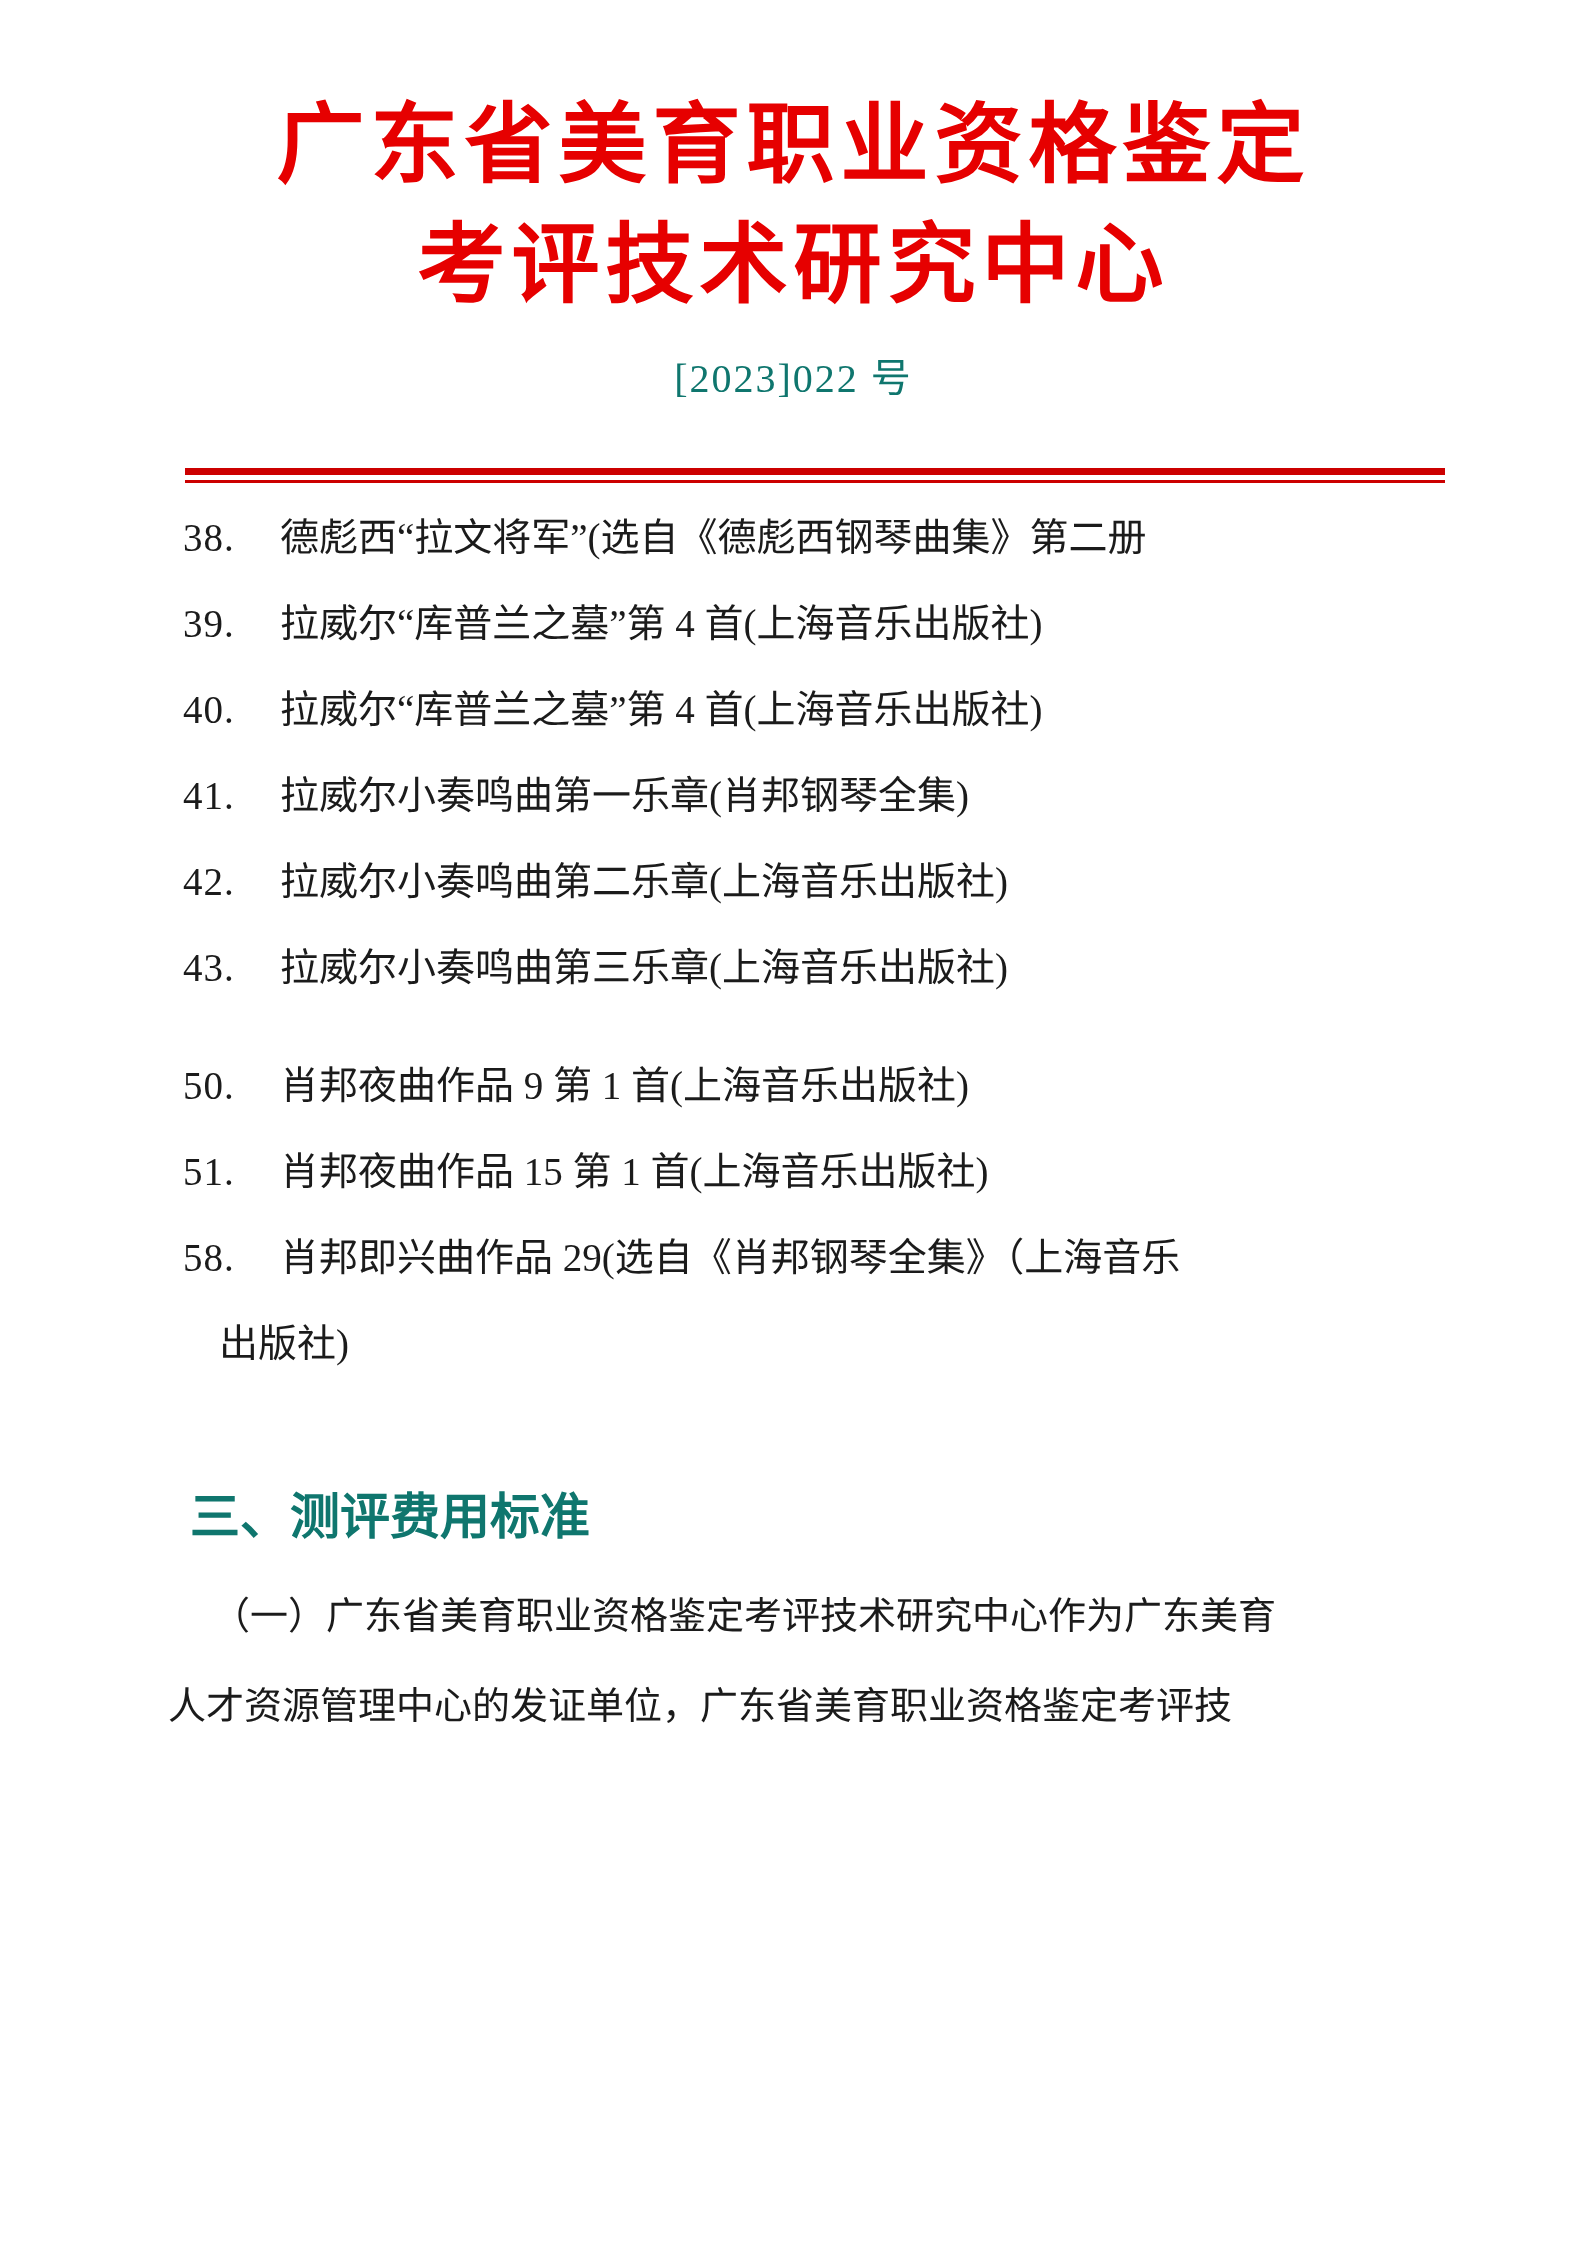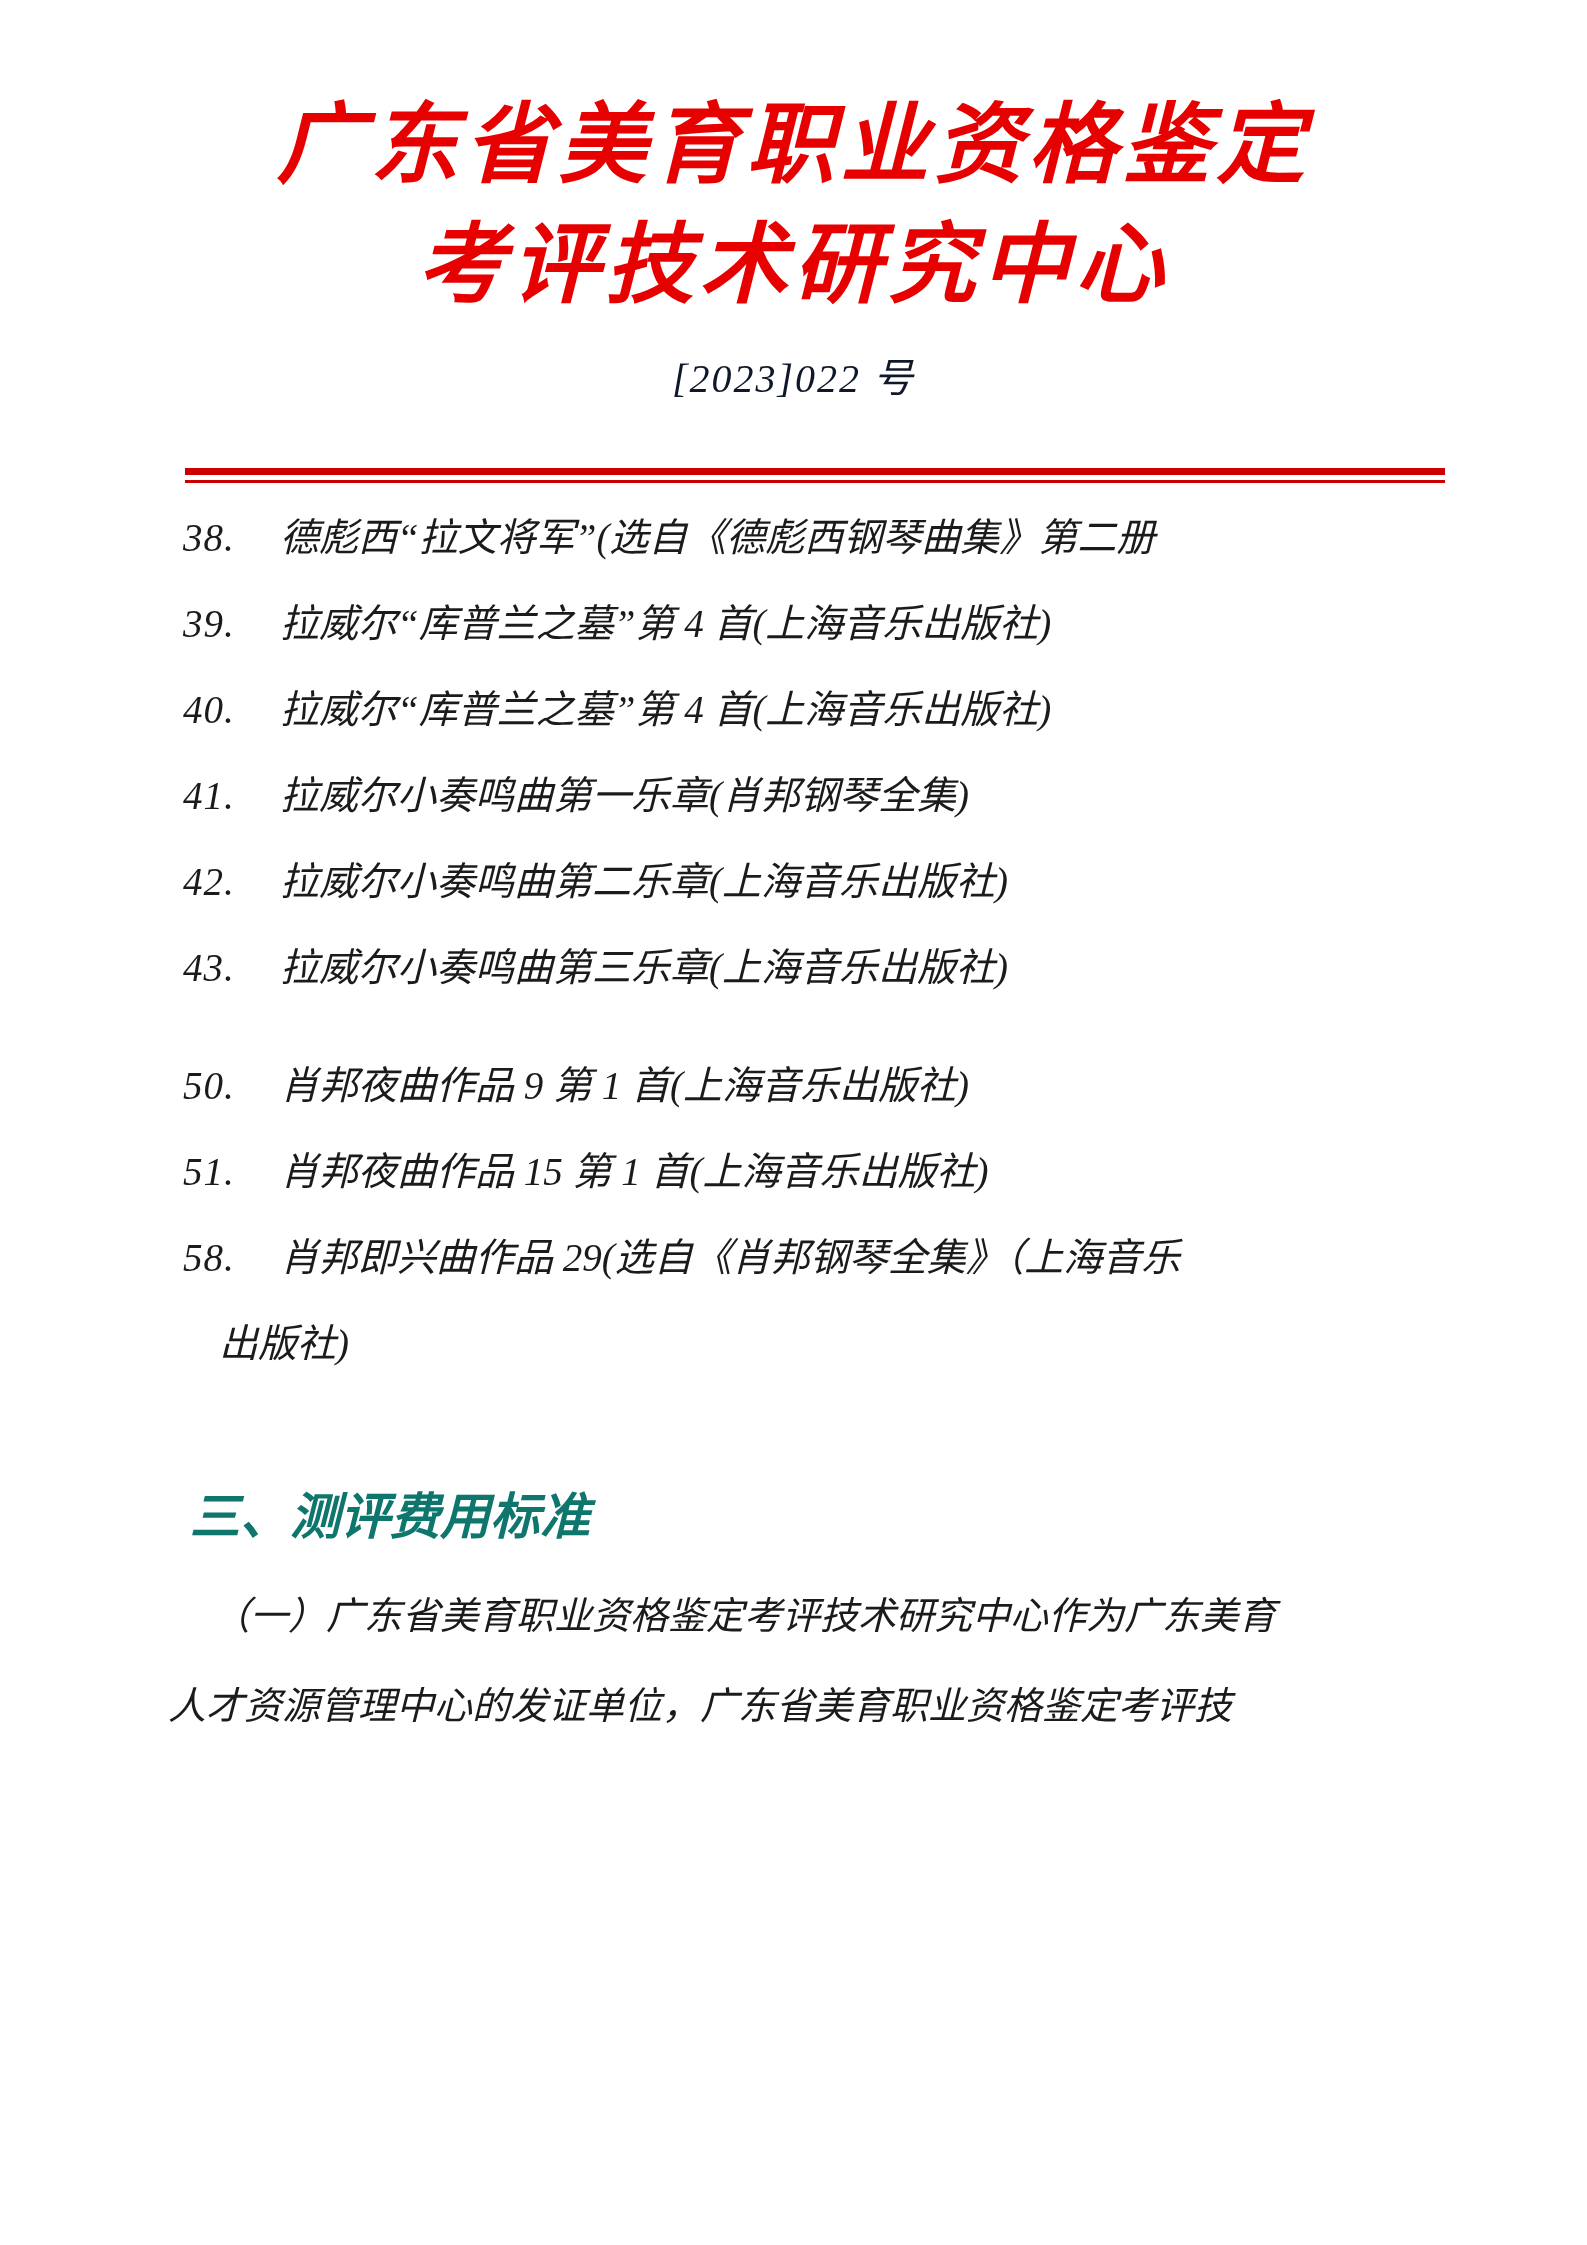--- a/index.html
+++ b/index.html
@@ -5,37 +5,36 @@
   html,body { margin:0; padding:0; background:#ffffff; }
   .page {
     position:relative;
     width:1587px;
     height:2245px;
     margin:0 auto;
     background:#ffffff;
     overflow:hidden;
     font-family:"Liberation Serif","DejaVu Serif",serif;
     color:#1b1b1b;
-    font-style:italic;
   }
   
   .header { padding-top:86px; text-align:center; }
   .title-line {
     color:var(--title-red,#e60000);
     font-size:88px;
     font-weight:bold;
     line-height:120px;
     letter-spacing:6px;
     white-space:nowrap;
   }
   .doc-number {
     margin-top:20px;
     font-size:40px;
     letter-spacing:2px;
-    color:#0f172a;
+    color:#0f766e;
   }
   
   .divider {
     margin:64px 142px 0 185px;
     height:5px;
     border-top:7px solid var(--divider-red,#cc0000);
     border-bottom:3px solid var(--divider-red,#cc0000);
   }
   
   .list { margin:12px 150px 0 183px; }

